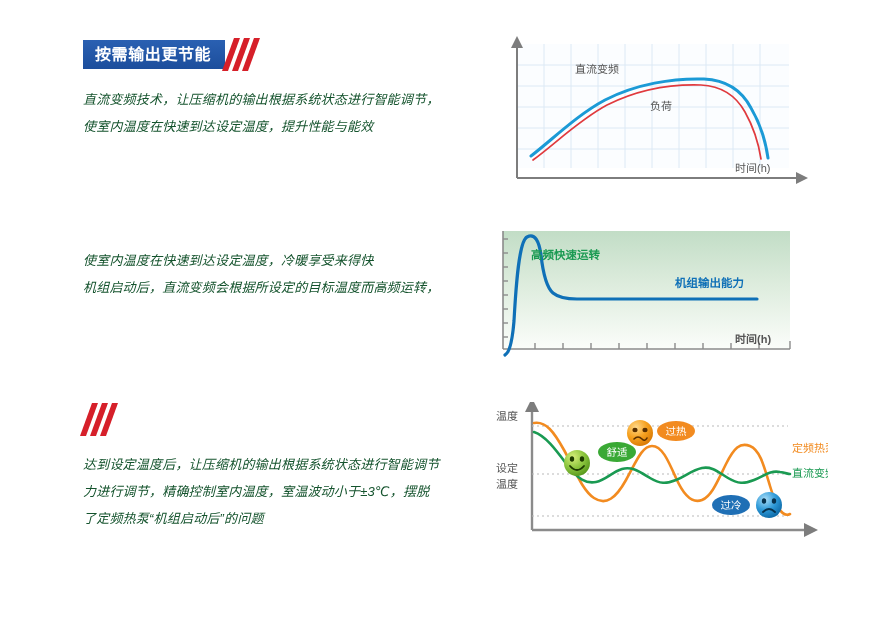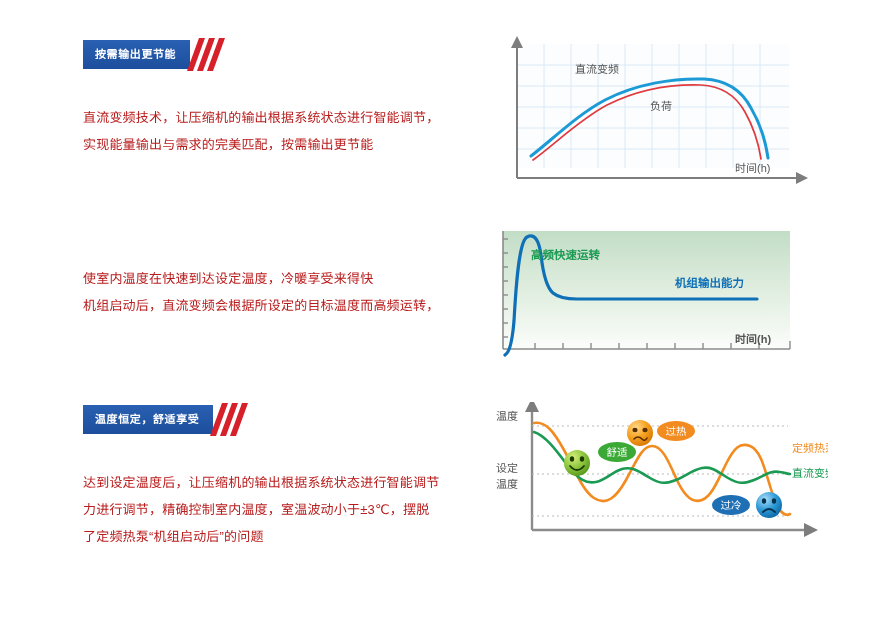--- a/index.html
+++ b/index.html
@@ -47,21 +47,21 @@
     display: inline-block;
     white-space: nowrap;
   }
   .badge-bar {
     display: inline-block;
     height: 29px;
     line-height: 29px;
     background: #1f54a5;
     background: linear-gradient(180deg, #2a60b2 0%, #1c4e9c 100%);
     color: #ffffff;
-    font-size: 11px;
+    font-size: 16px;
     font-weight: bold;
     letter-spacing: 0.6px;
     padding: 0 14px 12px 12px;
     vertical-align: top;
     box-sizing: border-box;
   }
   .badge-slashes {
     display: inline-block;
     position: relative;
     width: 42px;
@@ -77,25 +77,26 @@
     background: #d6202a;
     transform: skewX(-20deg);
     display: block;
   }
   .badge-slashes i:nth-child(1) { left: 6px; }
   .badge-slashes i:nth-child(2) { left: 16px; }
   .badge-slashes i:nth-child(3) { left: 26px; }
 
   
   .desc {
-    margin-top: 35px;
+    margin-top: 17px;
     font-size: 13px;
     line-height: 27px;
-    color: #b91c1c;
+    color: #14532d;
     letter-spacing: 0.2px;
+    font-style: italic;
   }
   .desc p { margin: 0; }
 
   
   .chart {
     position: absolute;
   }
   .chart-1 { left: 495px; top: -8px; }
   .chart-2 { left: 495px; top: -5px; font-weight: bold; }
   .chart-3 { left: 488px; top: -3px; }
@@ -112,21 +113,21 @@
 
   <div class="feature feature-1">
     <div class="text-col">
       <div class="badge">
         <span class="badge-bar">按需输出更节能</span><span class="badge-slashes">
           <i></i><i></i><i></i>
         </span>
       </div>
       <div class="desc">
         <p>直流变频技术，让压缩机的输出根据系统状态进行智能调节，</p>
-        <p>实现能量输出与需求的完美匹配，按需输出更节能</p>
+        <p>使室内温度在快速到达设定温度，提升性能与能效</p>
       </div>
     </div>
 
     <div class="chart chart-1">
       <svg width="320" height="180" viewBox="0 0 320 180" xmlns="http://www.w3.org/2000/svg">
 
         <rect x="22" y="12" width="272" height="124" fill="#fbfdff"></rect>
         <g stroke="#dce9f5" stroke-width="1">
           <line x1="49" y1="12" x2="49" y2="136"></line>
           <line x1="76" y1="12" x2="76" y2="136"></line>
@@ -213,21 +214,21 @@
         <text x="36" y="34" font-size="11.5" fill="#1a9a52">高频快速运转</text>
         <text x="180" y="62" font-size="11.5" fill="#0f70b7">机组输出能力</text>
         <text x="240" y="118" font-size="11" fill="#555555">时间(h)</text>
       </svg>
     </div>
   </div>
 
   <div class="feature feature-3">
     <div class="text-col">
       <div class="badge">
-        <span class="badge-bar">温度恒定，舒适享受</span><span class="badge-slashes">
+        <span class="badge-slashes">
           <i></i><i></i><i></i>
         </span>
       </div>
       <div class="desc">
         <p>达到设定温度后，让压缩机的输出根据系统状态进行智能调节</p>
         <p>力进行调节，精确控制室内温度，室温波动小于±3℃，摆脱</p>
         <p>了定频热泵“机组启动后”的问题</p>
       </div>
     </div>
 

